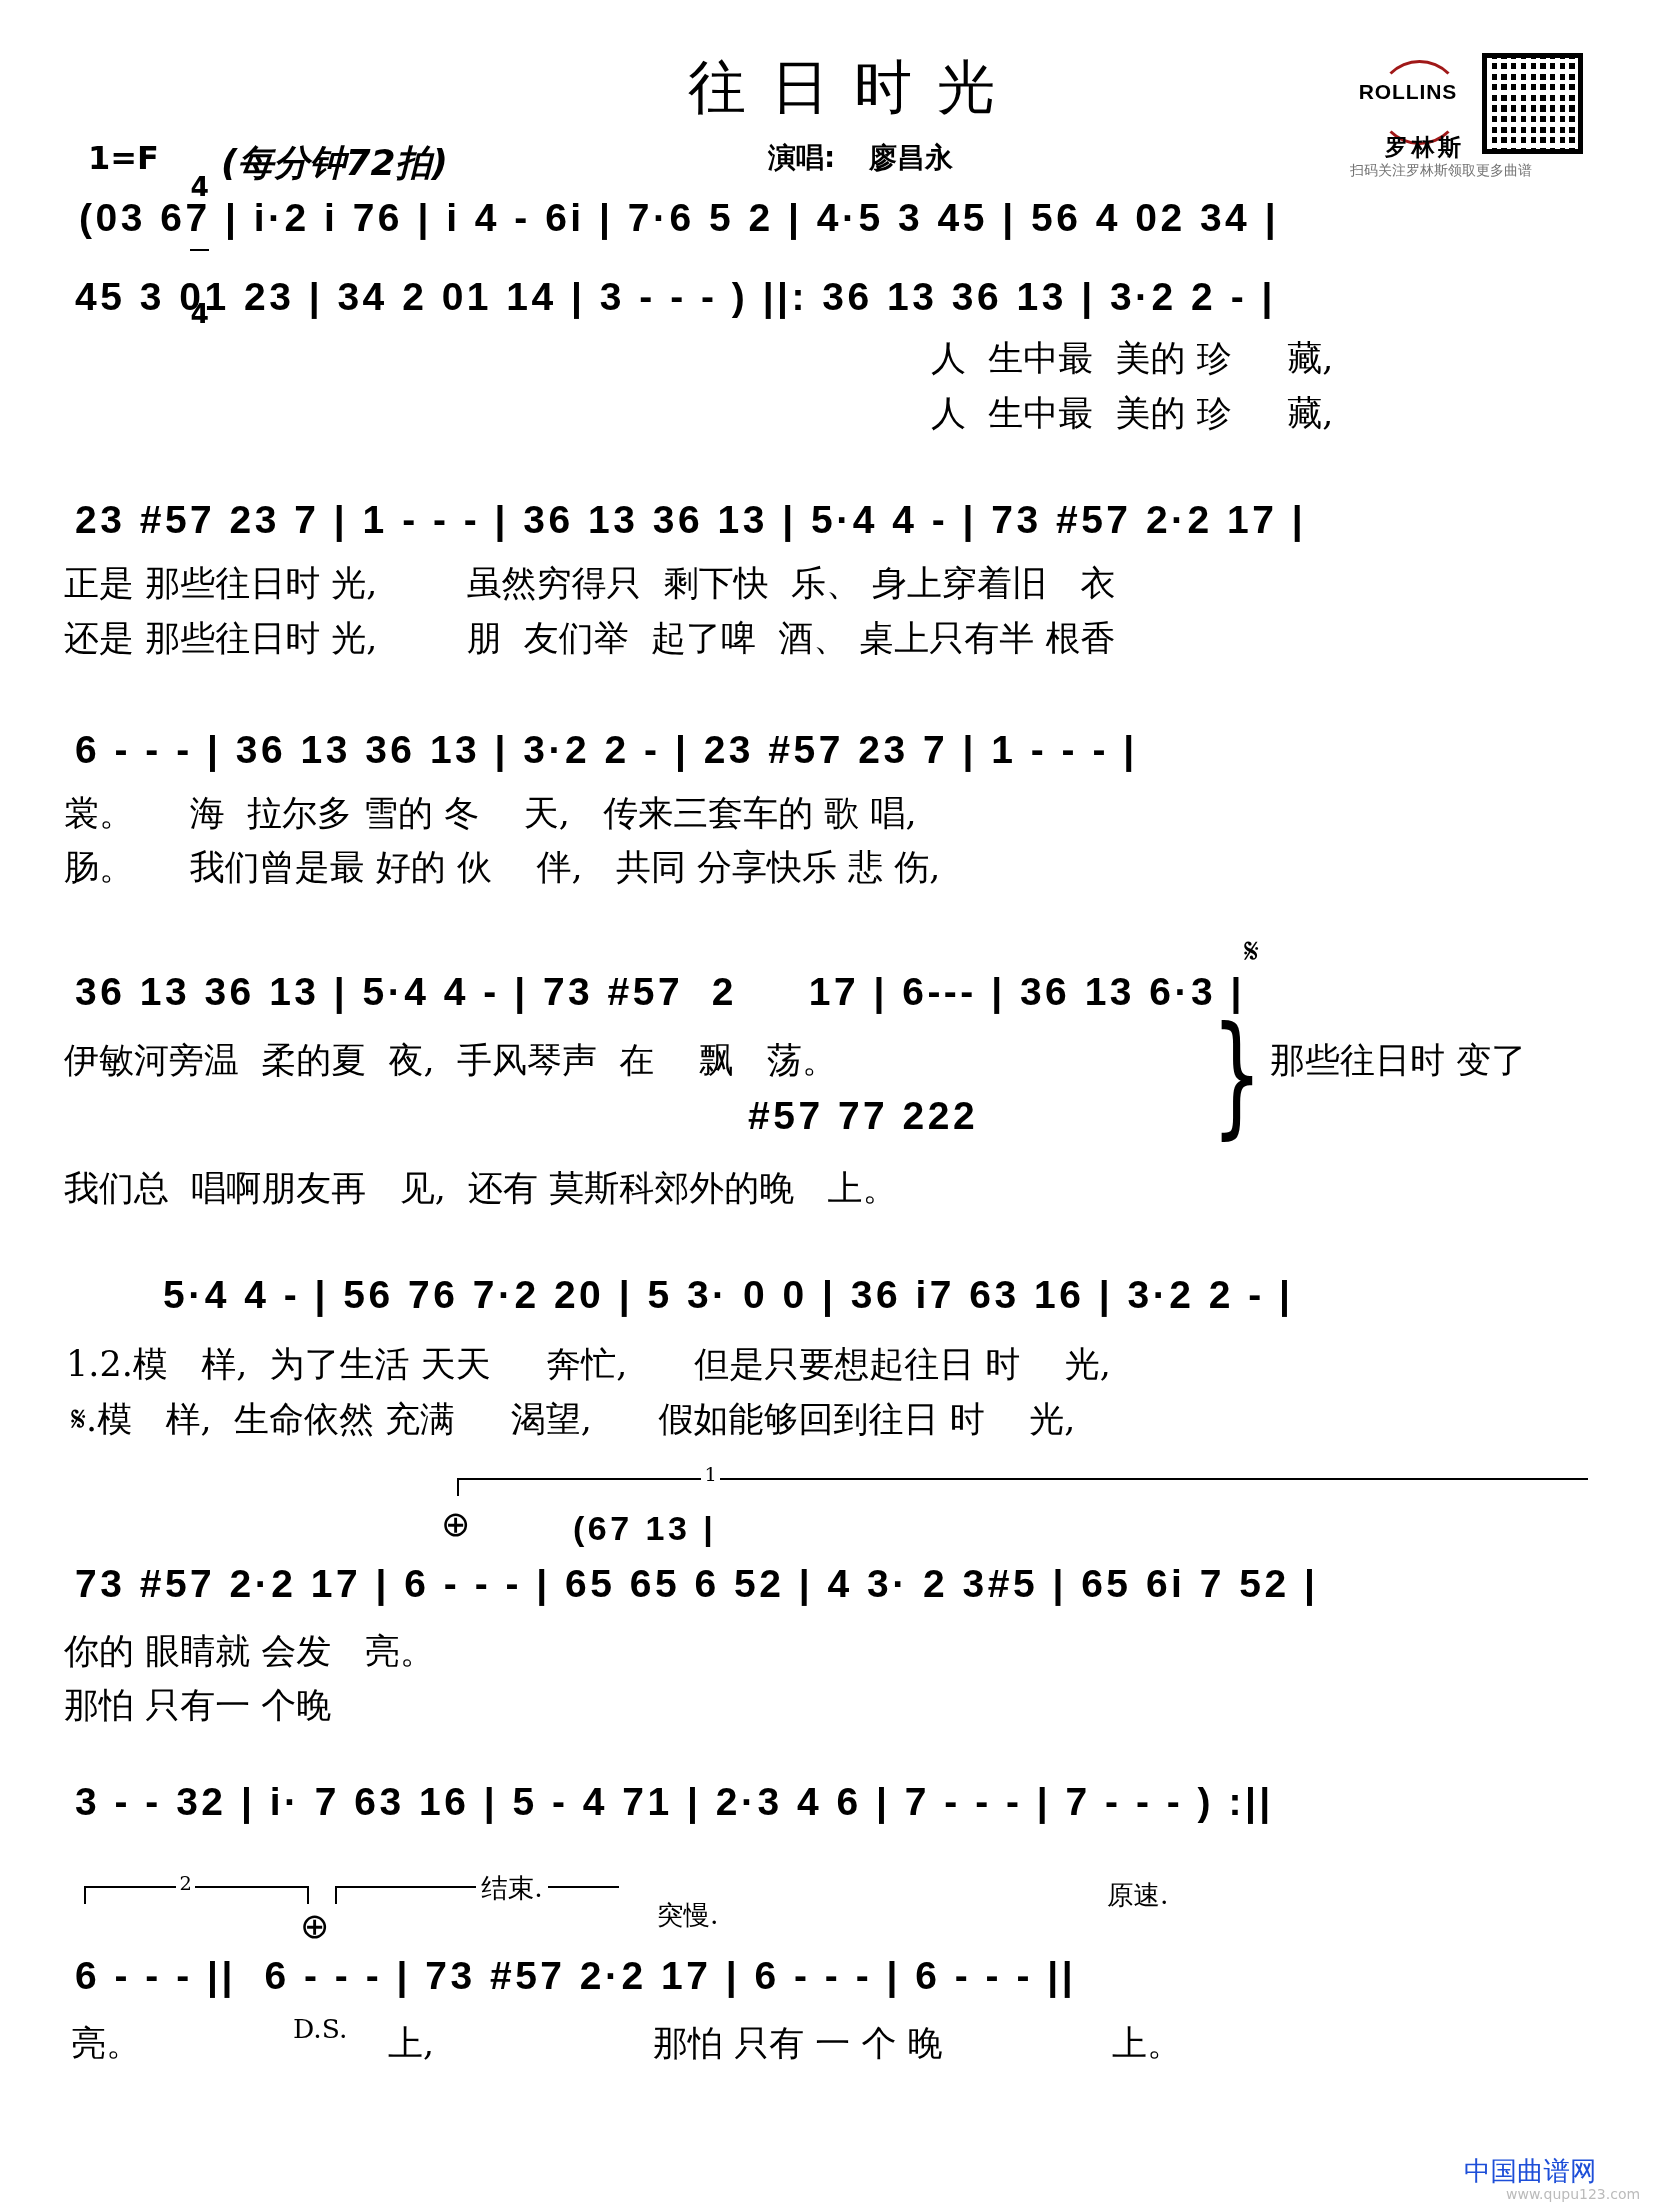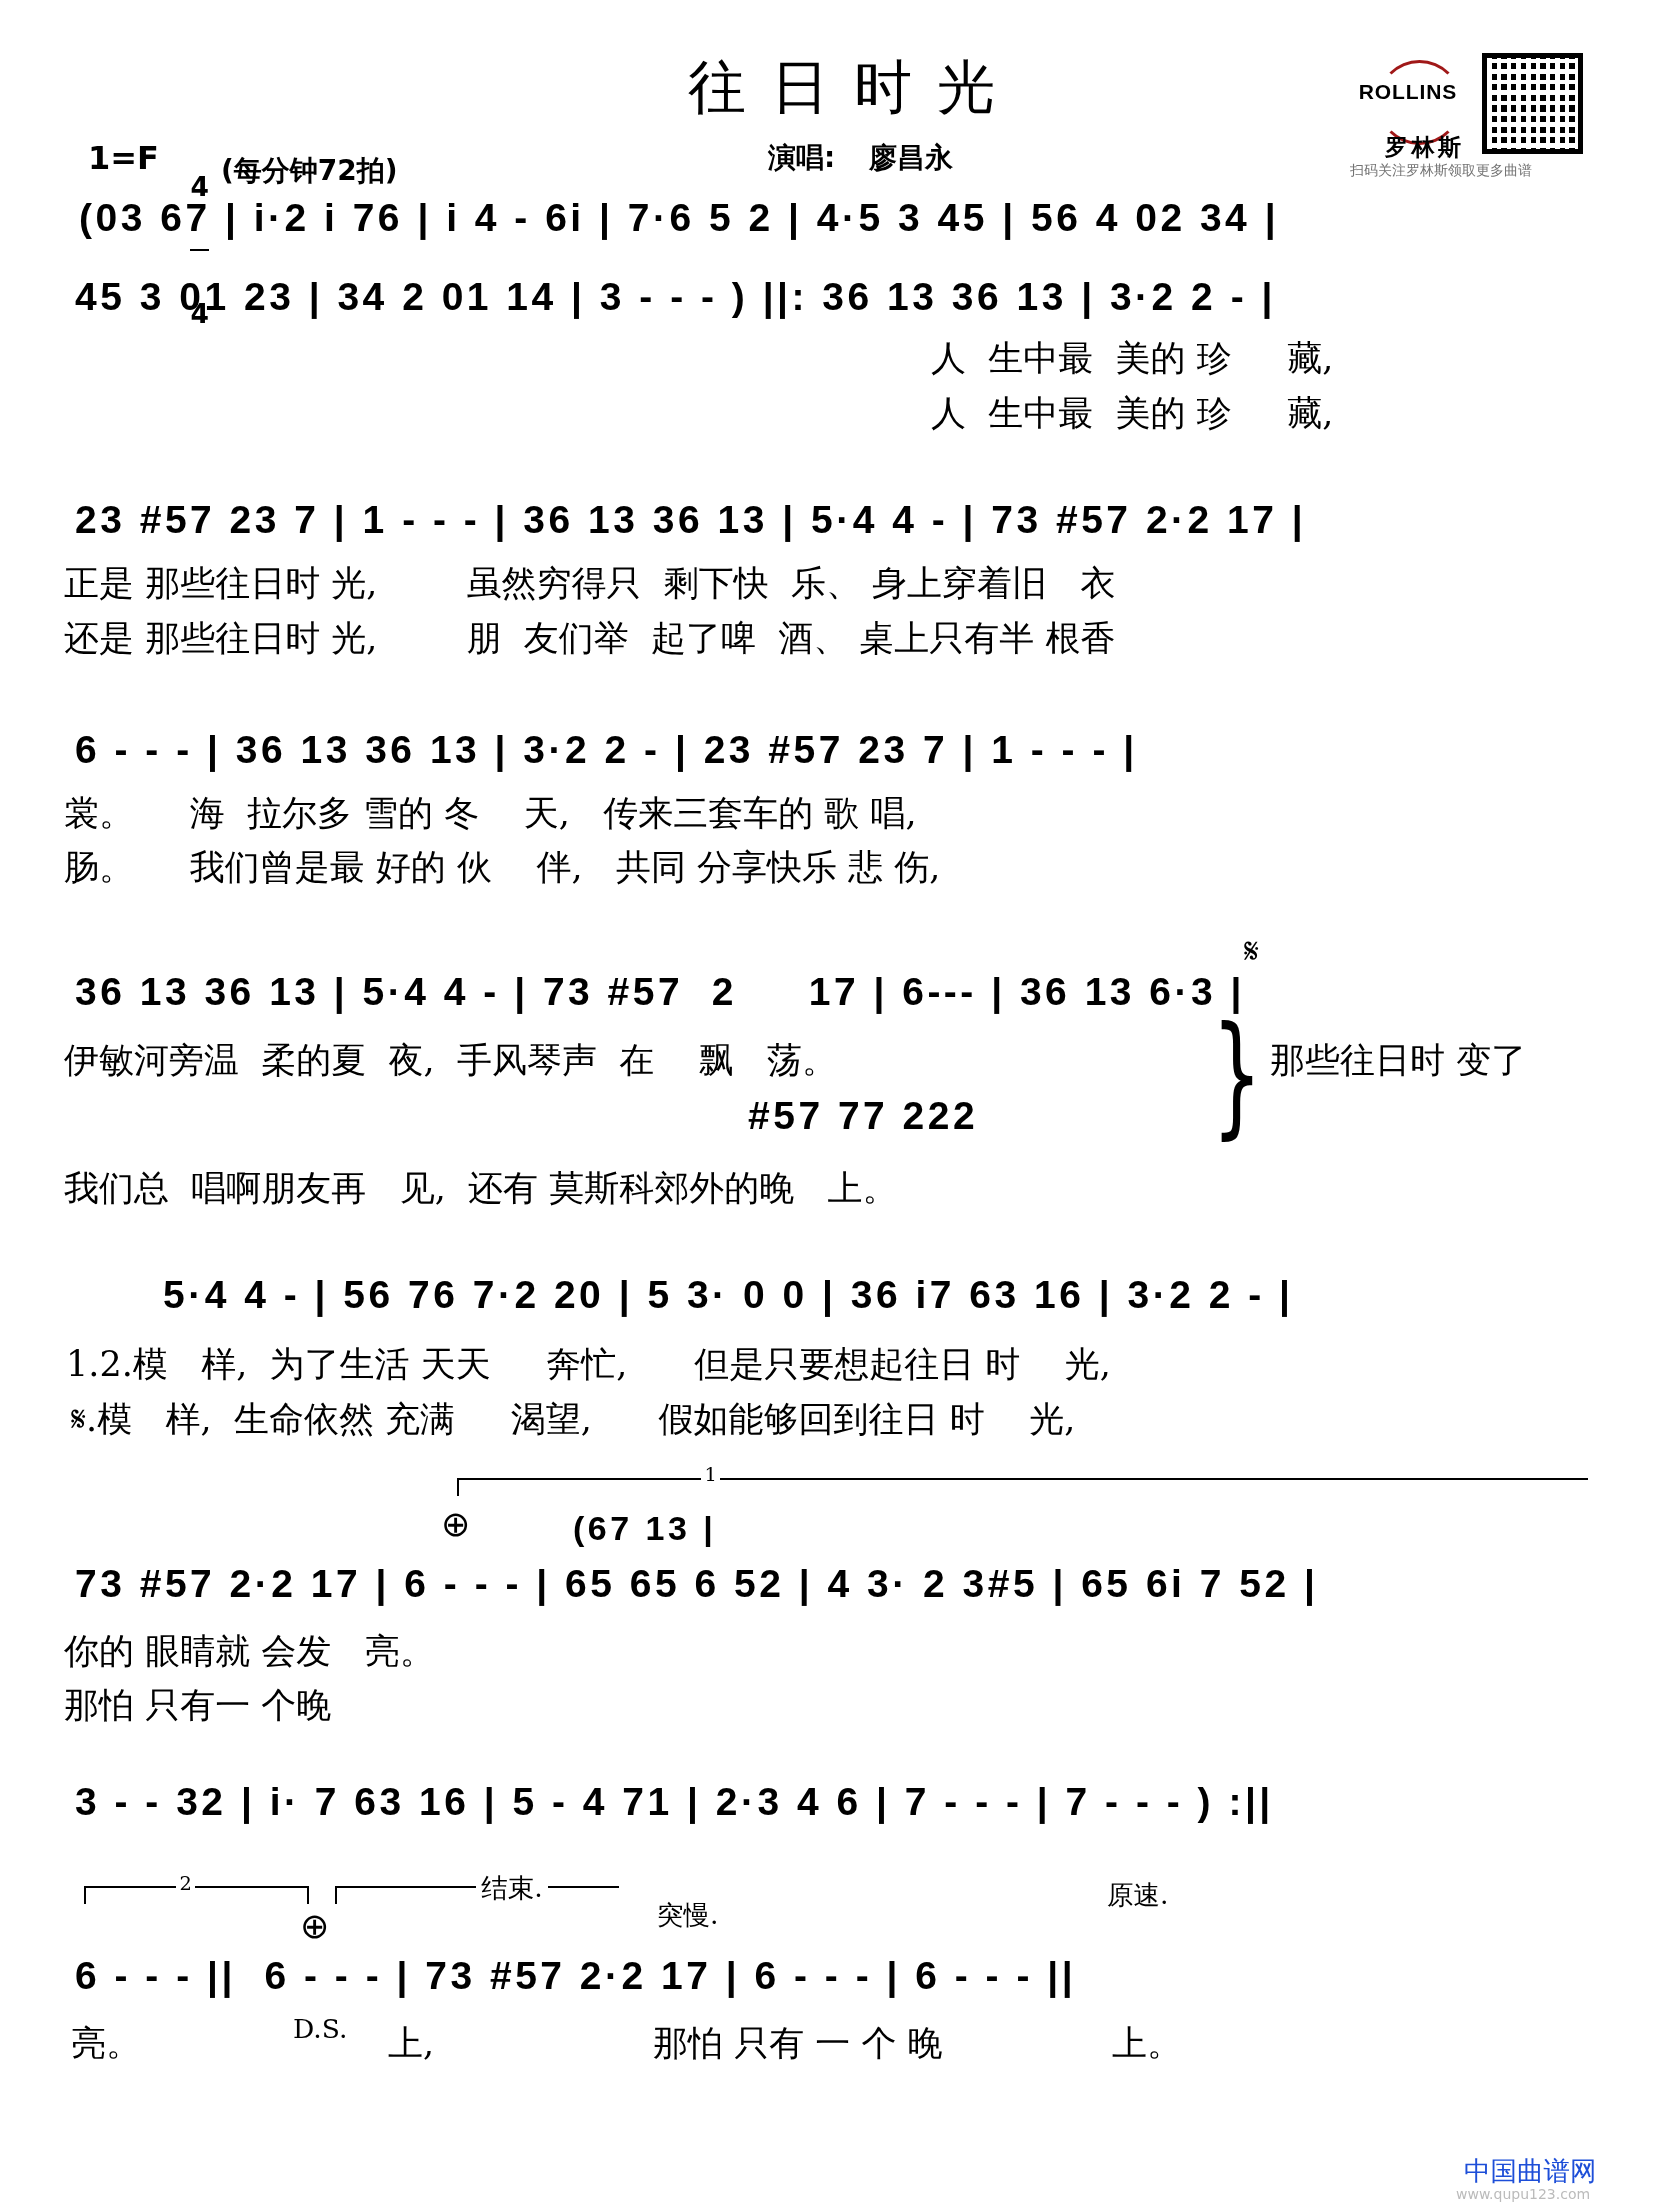--- a/index.html
+++ b/index.html
@@ -18,21 +18,21 @@
   .cnlogo{position:absolute;left:35px;top:79px;font-size:23px;font-family:"DejaVu Serif",serif;font-weight:bold;letter-spacing:3.5px;}
   .qr{position:absolute;left:132px;top:0px;width:101px;height:101px;
       background:repeating-linear-gradient(90deg,#000 0 5.3px,#fff 5.3px 9.7px),#000;
       -webkit-mask:repeating-linear-gradient(0deg,#000 0 6.2px,transparent 6.2px 10.6px);}
   .qrbox{position:absolute;left:132px;top:0;width:101px;height:101px;border:5.3px solid #000;box-sizing:border-box;}
   .scan{position:absolute;left:0;top:109px;font-size:14px;color:#737373;text-align:right;}
   .brace{font-size:132px;font-family:"DejaVu Sans",sans-serif;transform:scaleX(0.6);}
   .bracket{border-top:2.6px solid #000;border-left:2.6px solid #000;height:16px;}
   .bracket.r{border-right:2.6px solid #000;}
   .watermark{left:1464px;top:2153px;color:#1d4ed8;font-size:26.5px;font-family:"DejaVu Serif",serif;}
-  .wm-url{left:1456px;top:2186px;color:#bbb;font-size:14px;}
+  .wm-url{left:1506px;top:2186px;color:#bbb;font-size:14px;}
   .coda{font-size:35px;}
 </style>
 </head>
 <body>
 
 <div class="abs title">往日时光</div>
 
 <div class="abs logo">
   <div class="ring"></div>
   <div class="rollins">ROLLINS</div>
@@ -41,21 +41,21 @@
   <div class="qrbox"></div>
   <div class="scan">扫码关注罗林斯领取更多曲谱</div>
 </div>
 
 <div class="abs meta" style="left:88px;top:139px;">1=F</div>
 <div class="abs meta" style="left:190px;top:124px;font-size:26.5px;line-height:25px;text-align:center;">
   <div>4</div>
   <div style="border-top:2.6px solid #000;width:19.4px;margin:0 auto;"></div>
   <div>4</div>
 </div>
-<div class="abs meta" style="left:221px;top:152px;font-size:28px;">(每分钟72拍)</div>
+<div class="abs meta" style="left:221px;top:139px;font-size:36px;font-style:italic;">(每分钟72拍)</div>
 <div class="abs meta" style="left:768px;top:139px;font-size:28px;">演唱:</div>
 <div class="abs meta" style="left:869px;top:139px;font-size:28px;">廖昌永</div>
 
 <div class="abs notes" style="left:79px;top:196px;">(03 67 | i·2 i 76 | i 4 - 6i | 7·6 5 2 | 4·5 3 45 | 56 4 02 34 |</div>
 
 <div class="abs notes" style="left:75px;top:275px;">45 3 01 23 | 34 2 01 14 | 3 - - - ) ||: 36 13 36 13 | 3·2 2 - |</div>
 <div class="abs lyr" style="left:931px;top:335px;">人  生中最  美的 珍     藏,</div>
 <div class="abs lyr" style="left:931px;top:390px;">人  生中最  美的 珍     藏,</div>
 
 <div class="abs notes" style="left:75px;top:498px;">23 #57 23 7 | 1 - - - | 36 13 36 13 | 5·4 4 - | 73 #57 2·2 17 |</div>

